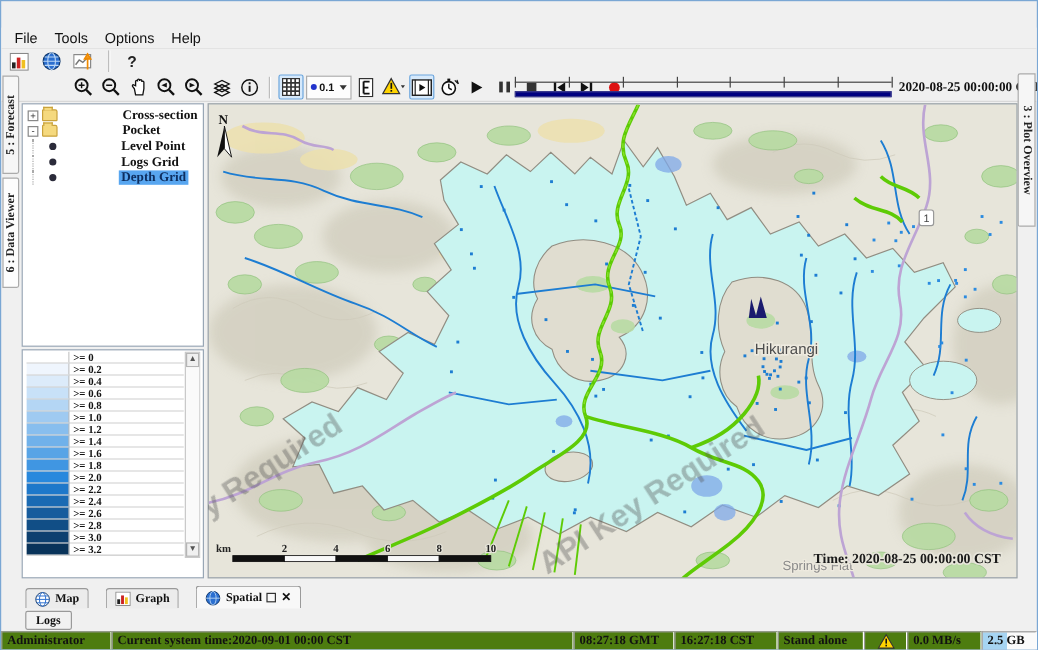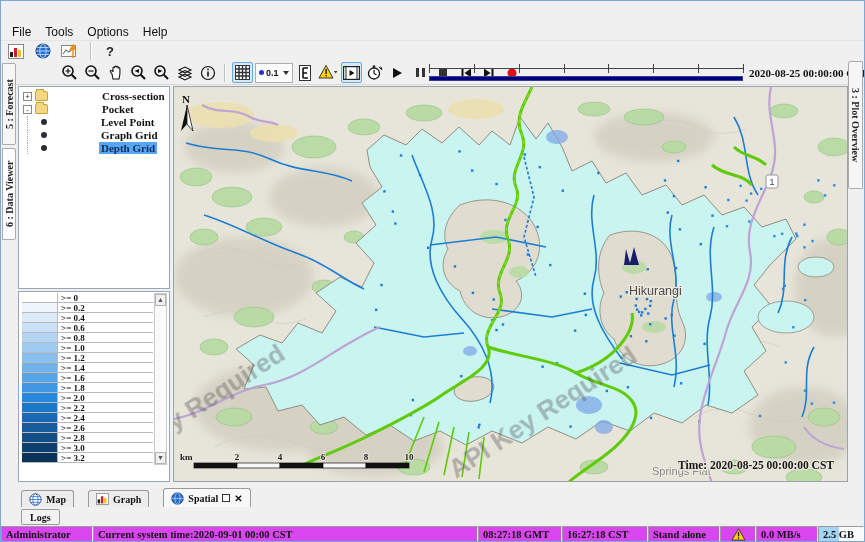--- a/index.html
+++ b/index.html
@@ -76,21 +76,21 @@
   #map svg{display:block;}
   
   #bottomtabs{position:absolute;left:20px;top:487px;height:19px;display:flex;align-items:flex-end;gap:14px;}
   .btab{display:flex;align-items:center;gap:4px;height:17px;padding:0 7px;background:#ececec;border:1px solid #9a9a9a;border-bottom:none;border-radius:3px 3px 0 0;font-family:"Liberation Serif",serif;font-weight:bold;font-size:10px;}
   .btab.active{height:19px;background:#f8f8f8;}
   .btab .boxg{width:8px;height:8px;border:1px solid #333;}
   .btab .xg{font:bold 10px "Liberation Sans",sans-serif;color:#111;}
   #logsbtn{position:absolute;left:20px;top:508px;height:16px;padding:0 8px;background:#f2f2f2;border:1px solid #9a9a9a;border-radius:2px;font-family:"Liberation Serif",serif;font-weight:bold;font-size:10px;display:flex;align-items:center;}
   
   #statusbar{position:absolute;left:0;top:525px;width:100%;height:17px;background:#f0f0f0;display:flex;font-family:"Liberation Serif",serif;font-weight:bold;font-size:10.5px;}
-  .scell{border:1px solid;border-color:#9b9b9b #fff #fff #9b9b9b;background:#d946ef;display:flex;align-items:center;padding:0 4px;white-space:pre;overflow:hidden;}
+  .scell{border:1px solid;border-color:#9b9b9b #fff #fff #9b9b9b;background:#4d7c0f;display:flex;align-items:center;padding:0 4px;white-space:pre;overflow:hidden;}
   
   .grow{flex:1;}
 </style>
 </head>
 <body>
 
 <div id="win">
 
 
   <div id="menubar">
@@ -289,21 +289,21 @@
       <span class="tree-label">Pocket</span>
     </div>
     <div class="tree-row">
       <span class="tree-indent"></span>
       <span class="bullet"></span>
       <span class="tree-label">Level Point</span>
     </div>
     <div class="tree-row">
       <span class="tree-indent"></span>
       <span class="bullet"></span>
-      <span class="tree-label">Graph Grid</span>
+      <span class="tree-label">Logs Grid</span>
     </div>
     <div class="tree-row">
       <span class="tree-indent"></span>
       <span class="bullet"></span>
       <span class="tree-label selected">Depth Grid</span>
     </div>
   </div>
 
   <div id="legendpanel">
     <div id="legend-body">

